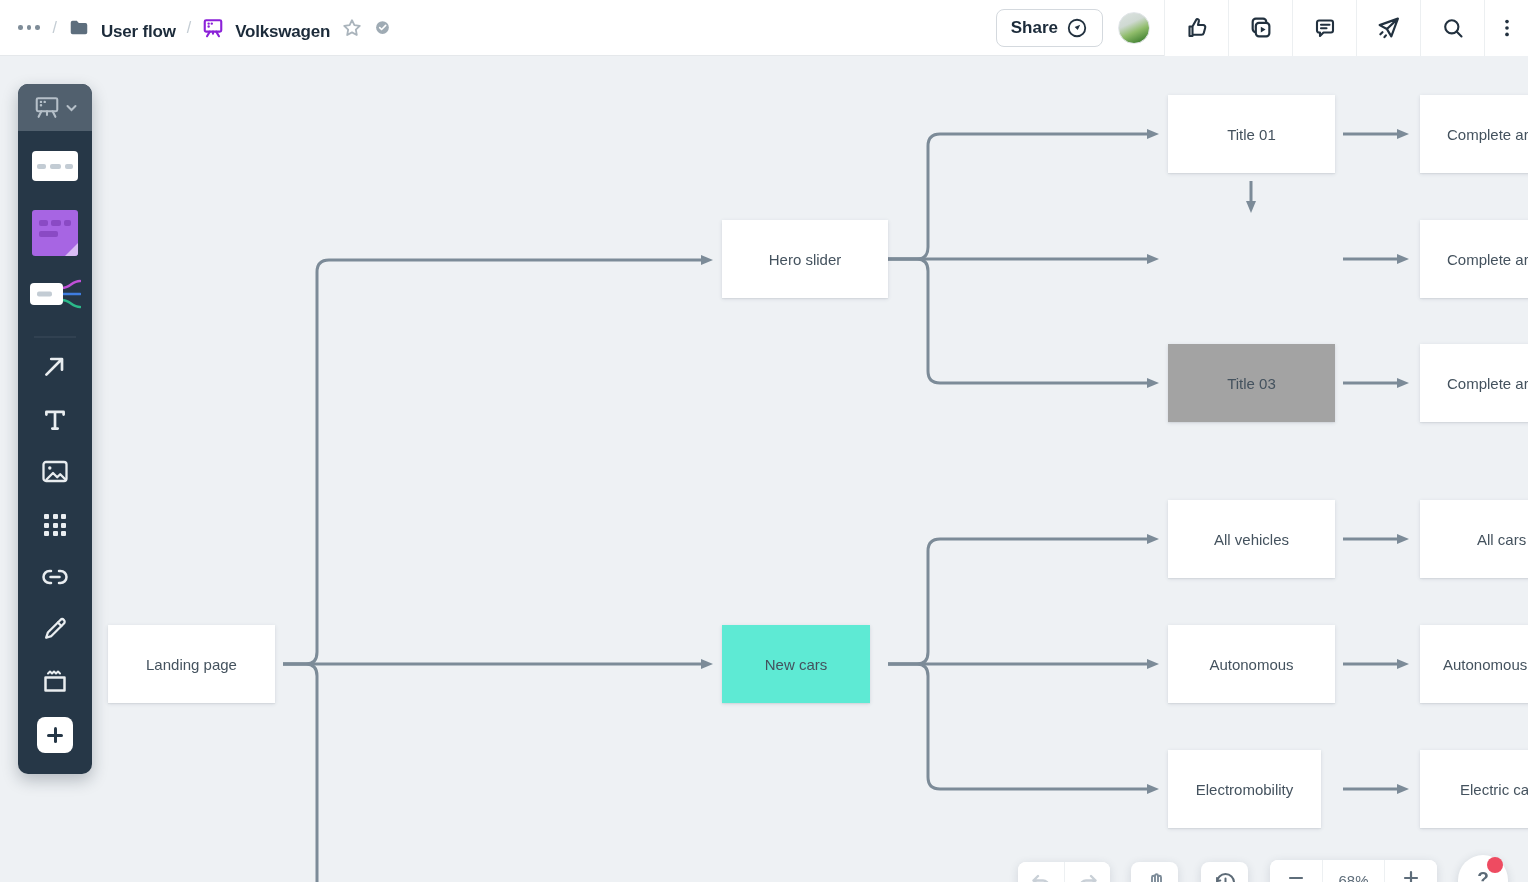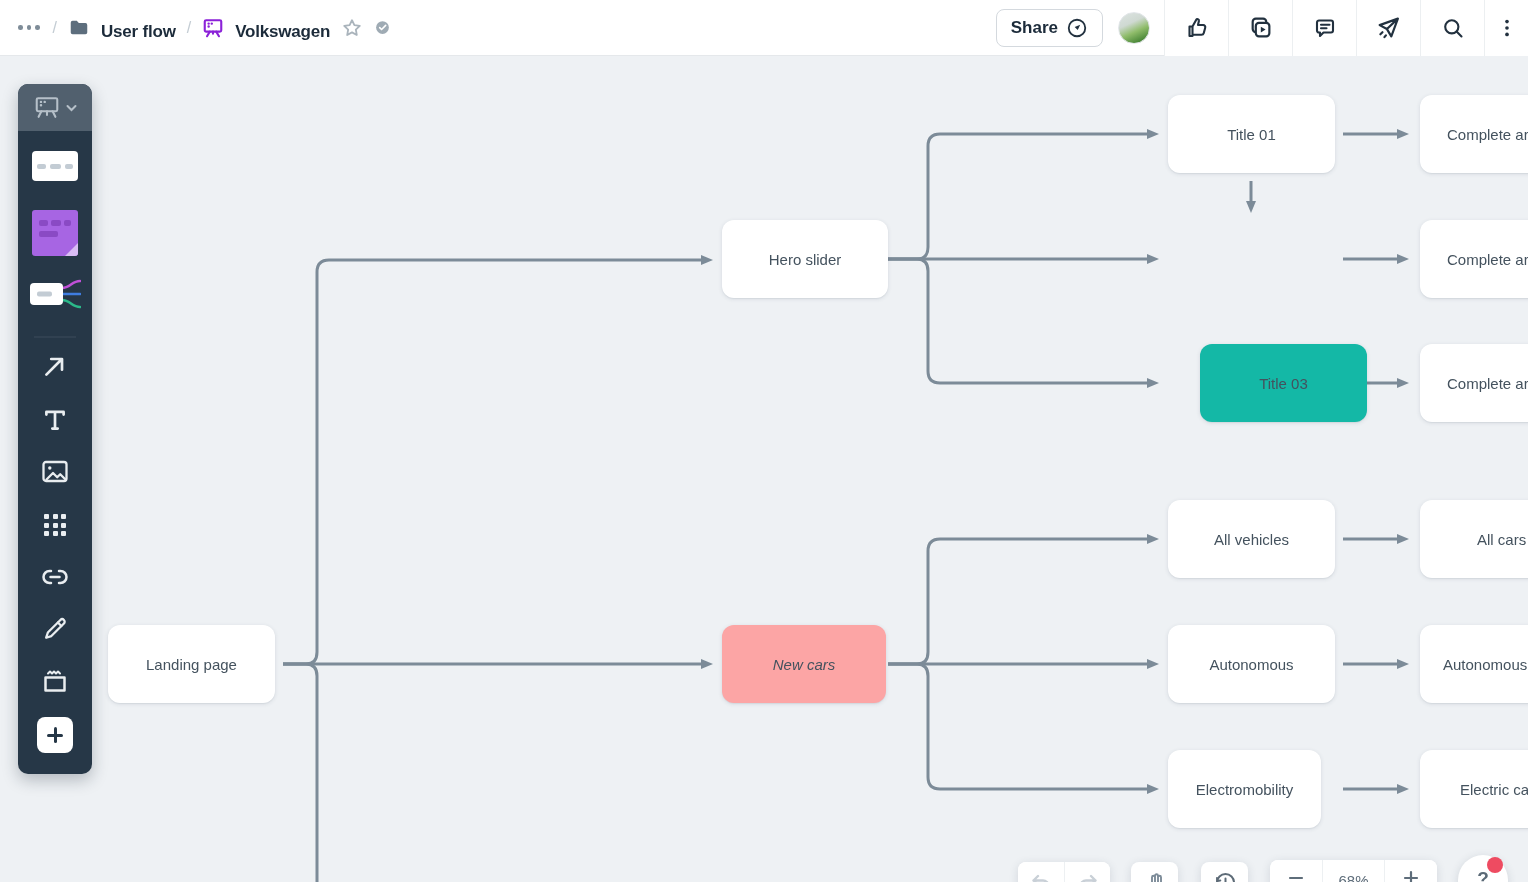--- a/index.html
+++ b/index.html
@@ -70,21 +70,21 @@
   .plus-ico { width:36px; height:36px; background:#fff; border-radius:8px; position:relative; }
   .plus-ico:before, .plus-ico:after { content:""; position:absolute; background:#263747; border-radius:1.5px; }
   .plus-ico:before { left:10px; top:16.5px; width:16px; height:3px; }
   .plus-ico:after { left:16.5px; top:10px; width:3px; height:16px; }
 
   
   #edges { position:absolute; left:0; top:0; width:1528px; height:882px; z-index:5; }
   #edges path.edge { fill:none; stroke-width:3; }
   #nodes { position:absolute; left:0; top:0; width:1528px; height:882px; z-index:10; }
   .flow-node {
-    position:absolute; background:#fff; border-radius:12px;
+    position:absolute; background:#fff; border-radius:0;
     box-shadow:0 1px 4px rgba(45,60,80,.12), 0 1px 1px rgba(45,60,80,.06);
     display:flex; align-items:center; justify-content:center;
     font-size:15px; font-weight:500; color:#44525e; cursor:pointer;
     white-space:nowrap;
   }
   .flow-node.cut { justify-content:flex-start; }
 
   
   .ctrl {
     position:absolute; background:#fff; border-radius:8px;
@@ -136,27 +136,27 @@
     <path class="edge" d="M1343 789 H1398" stroke="#7c8b98" marker-end="url(#arrow)"></path>
   </svg>
 
 <div id="nodes">
     <div class="flow-node" style="left: 108px; top: 625px; width: 167px; height: 78px; background: rgb(255, 255, 255); color: rgb(68, 82, 94);">
       <span>Landing page</span>
     </div>
     <div class="flow-node" style="left: 722px; top: 220px; width: 166px; height: 78px; background: rgb(255, 255, 255); color: rgb(68, 82, 94);">
       <span>Hero slider</span>
     </div>
-    <div class="flow-node" style="left: 722px; top: 625px; width: 164px; height: 78px; background: #fca5a5; color: rgb(68, 82, 94); font-style: italic;">
+    <div class="flow-node" style="left: 722px; top: 625px; width: 148px; height: 78px; background: #5eead4; color: rgb(68, 82, 94);">
       <span>New cars</span>
     </div>
     <div class="flow-node" style="left: 1168px; top: 95px; width: 167px; height: 78px; background: rgb(255, 255, 255); color: rgb(68, 82, 94);">
       <span>Title 01</span>
     </div>
-    <div class="flow-node" style="left: 1168px; top: 344px; width: 167px; height: 78px; background: #14b8a6; color: rgb(68, 82, 94); margin-left: 32px;">
+    <div class="flow-node" style="left: 1168px; top: 344px; width: 167px; height: 78px; background: #a3a3a3; color: rgb(68, 82, 94);">
       <span>Title 03</span>
     </div>
     <div class="flow-node" style="left: 1168px; top: 500px; width: 167px; height: 78px; background: rgb(255, 255, 255); color: rgb(68, 82, 94);">
       <span>All vehicles</span>
     </div>
     <div class="flow-node" style="left: 1168px; top: 625px; width: 167px; height: 78px; background: rgb(255, 255, 255); color: rgb(68, 82, 94);">
       <span>Autonomous</span>
     </div>
     <div class="flow-node" style="left: 1168px; top: 750px; width: 153px; height: 78px; background: rgb(255, 255, 255); color: rgb(68, 82, 94);">
       <span>Electromobility</span>

